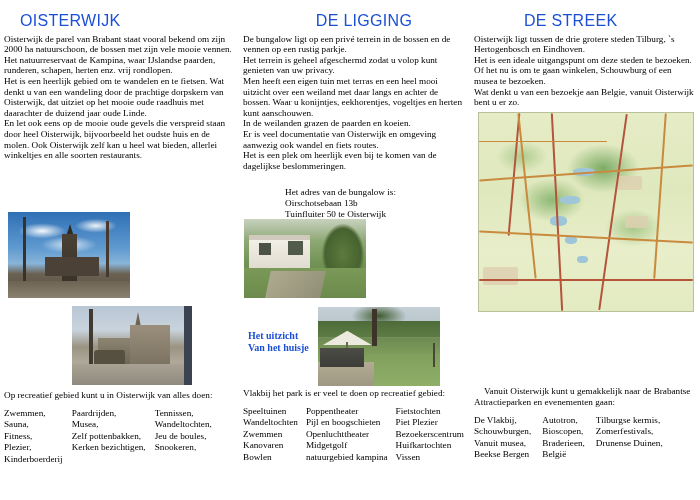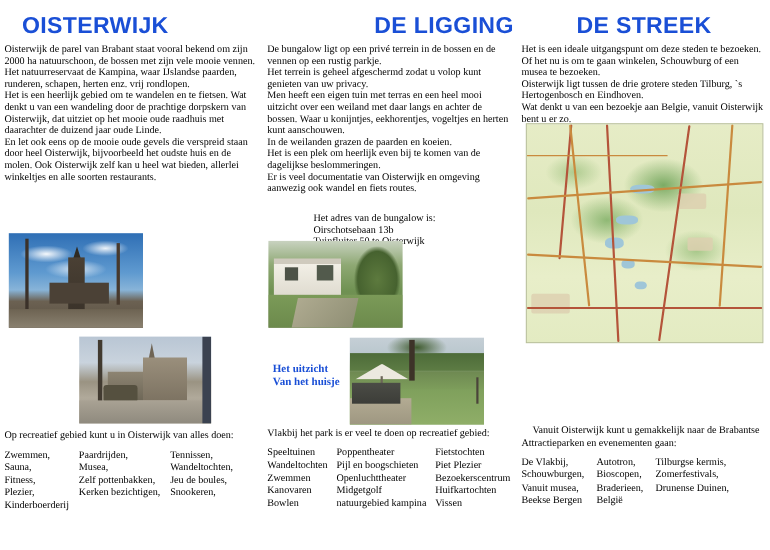--- a/index.html
+++ b/index.html
@@ -24,30 +24,30 @@
     height: 500px;
     box-sizing: border-box;
   }
   #col-1 { left: 0px;   width: 240px; padding: 0 4px 0 4px; }
   #col-2 { left: 240px; width: 230px; padding: 0 3px 0 3px; }
   #col-3 { left: 470px; width: 230px; padding: 0 4px 0 4px; }
 
   .heading {
     color: #1a4fd6;
     font-family: "Liberation Sans", sans-serif;
-    font-size: 21px;
-    font-weight: bold;
+    font-size: 16px;
+    font-weight: normal;
     letter-spacing: 0.3px;
     text-align: center;
     margin: 12px 0 4px 0;
     line-height: 1.1;
     white-space: nowrap;
   }
   #col-1 .heading { text-align: left; padding-left: 16px; }
-  #col-2 .heading { text-align: right; padding-left: 18px; }
+  #col-2 .heading { text-align: center; padding-left: 18px; }
   #col-3 .heading { text-align: left; padding-left: 50px; }
 
   .body-text {
     font-family: "Liberation Serif", serif;
     font-size: 9.2px;
     line-height: 10.6px;
     color: #000000;
     margin: 0;
   }
   .body-text p { margin: 0; }
@@ -338,22 +338,22 @@
     </table>
   </div>
 
   <div class="column" id="col-2">
     <div class="heading">DE LIGGING</div>
     <div class="body-text">
       <p>De bungalow ligt op een privé terrein in de bossen en de vennen op een rustig parkje.</p>
       <p>Het terrein is geheel afgeschermd zodat u volop kunt genieten van uw privacy.</p>
       <p>Men heeft een eigen tuin met terras en een heel mooi uitzicht over een weiland met daar langs en achter de bossen.  Waar u konijntjes, eekhorentjes, vogeltjes en herten kunt aanschouwen.</p>
       <p>In de weilanden grazen de paarden en koeien.</p>
+      <p>Er is veel documentatie van Oisterwijk en omgeving aanwezig ook wandel en fiets routes.</p>
       <p>Het is een plek om heerlijk even bij te komen van de dagelijkse beslommeringen.</p>
-      <p>Er is veel documentatie van Oisterwijk en omgeving aanwezig ook wandel en fiets routes.</p>
     </div>
     <div class="address-block">
       <p>Het adres van de bungalow is:</p>
       <p>Oirschotsebaan 13b</p>
       <p>Tuinfluiter 50 te Oisterwijk</p>
     </div>
   </div>
 
   <div class="photo" id="photo-bungalow">
     <div class="shrub-r"></div>
@@ -410,22 +410,22 @@
           <td>natuurgebied kampina</td>
           <td>Vissen</td>
         </tr>
       </tbody>
     </table>
   </div>
 
   <div class="column" id="col-3">
     <div class="heading">DE STREEK</div>
     <div class="body-text">
+      <p>Oisterwijk ligt tussen de drie grotere steden Tilburg, `s Hertogenbosch en Eindhoven.</p>
       <p>Het is een ideale uitgangspunt om deze steden te bezoeken. Of het nu is om te gaan winkelen, Schouwburg of een musea te bezoeken.</p>
-      <p>Oisterwijk ligt tussen de drie grotere steden Tilburg, `s Hertogenbosch en Eindhoven.</p>
       <p>Wat denkt u van een bezoekje aan Belgie, vanuit Oisterwijk bent u er zo.</p>
     </div>
   </div>
 
   <div class="photo" id="photo-map">
     <div class="map-town" style="left:2%;  top:78%; width:16%; height:9%;"></div>
     <div class="map-town" style="left:64%; top:32%; width:12%; height:7%;"></div>
     <div class="map-town" style="left:68%; top:52%; width:11%; height:6%;"></div>
 
     <div class="map-water" style="left:44%; top:28%; width:10%; height:4%;"></div>

